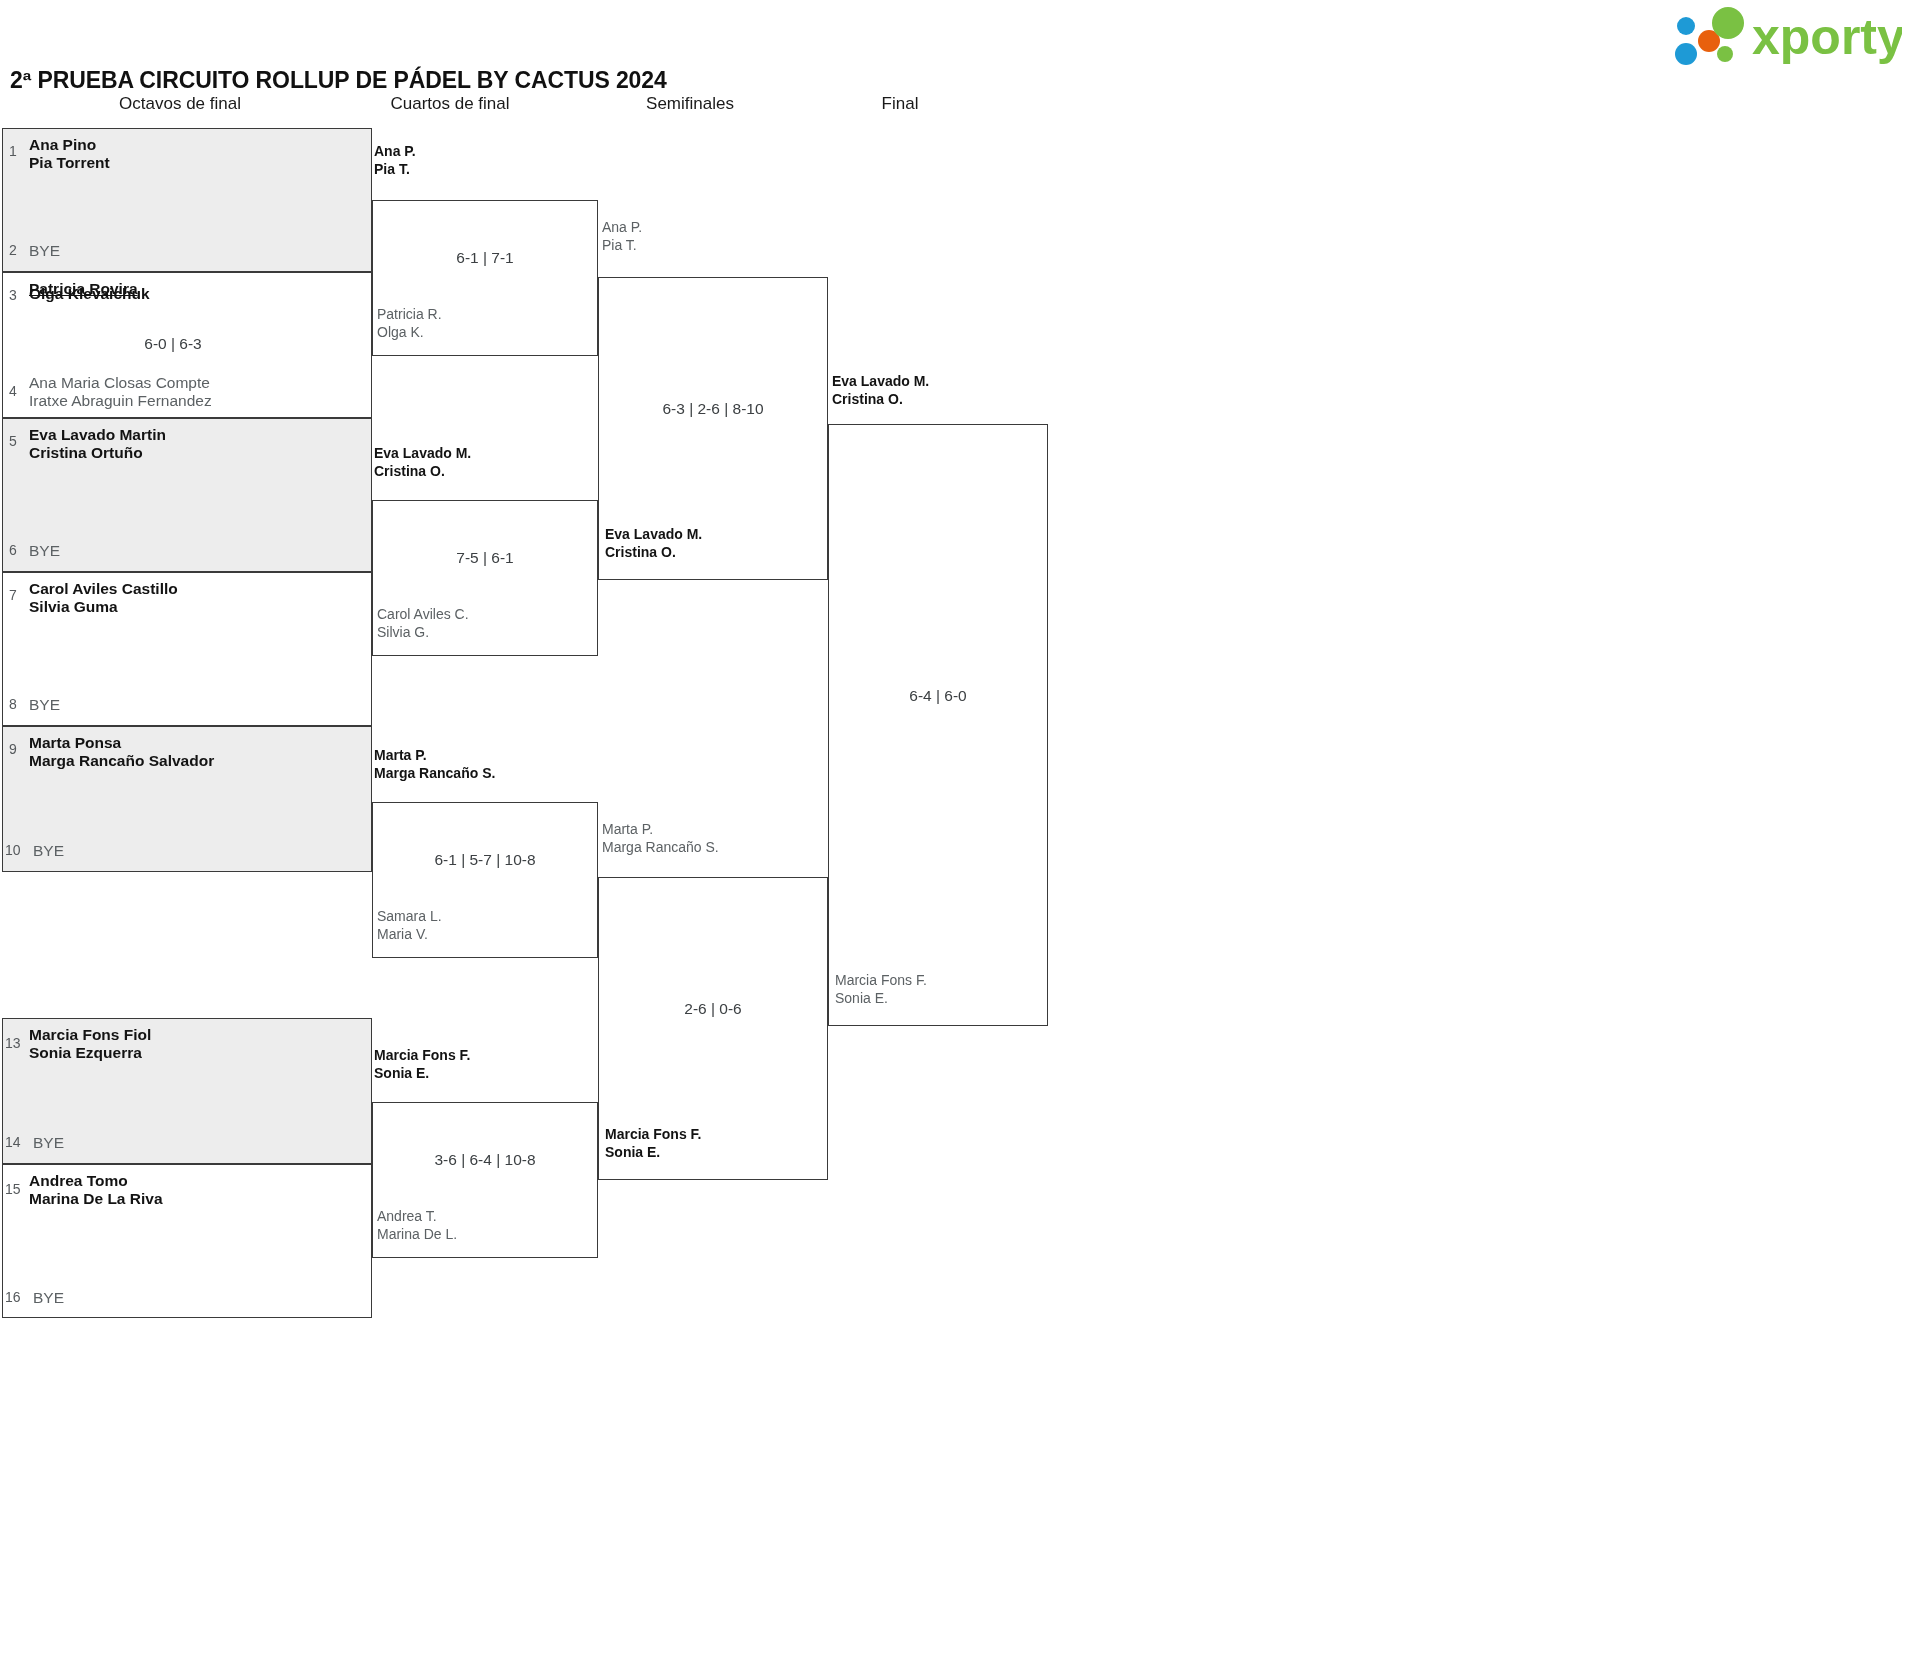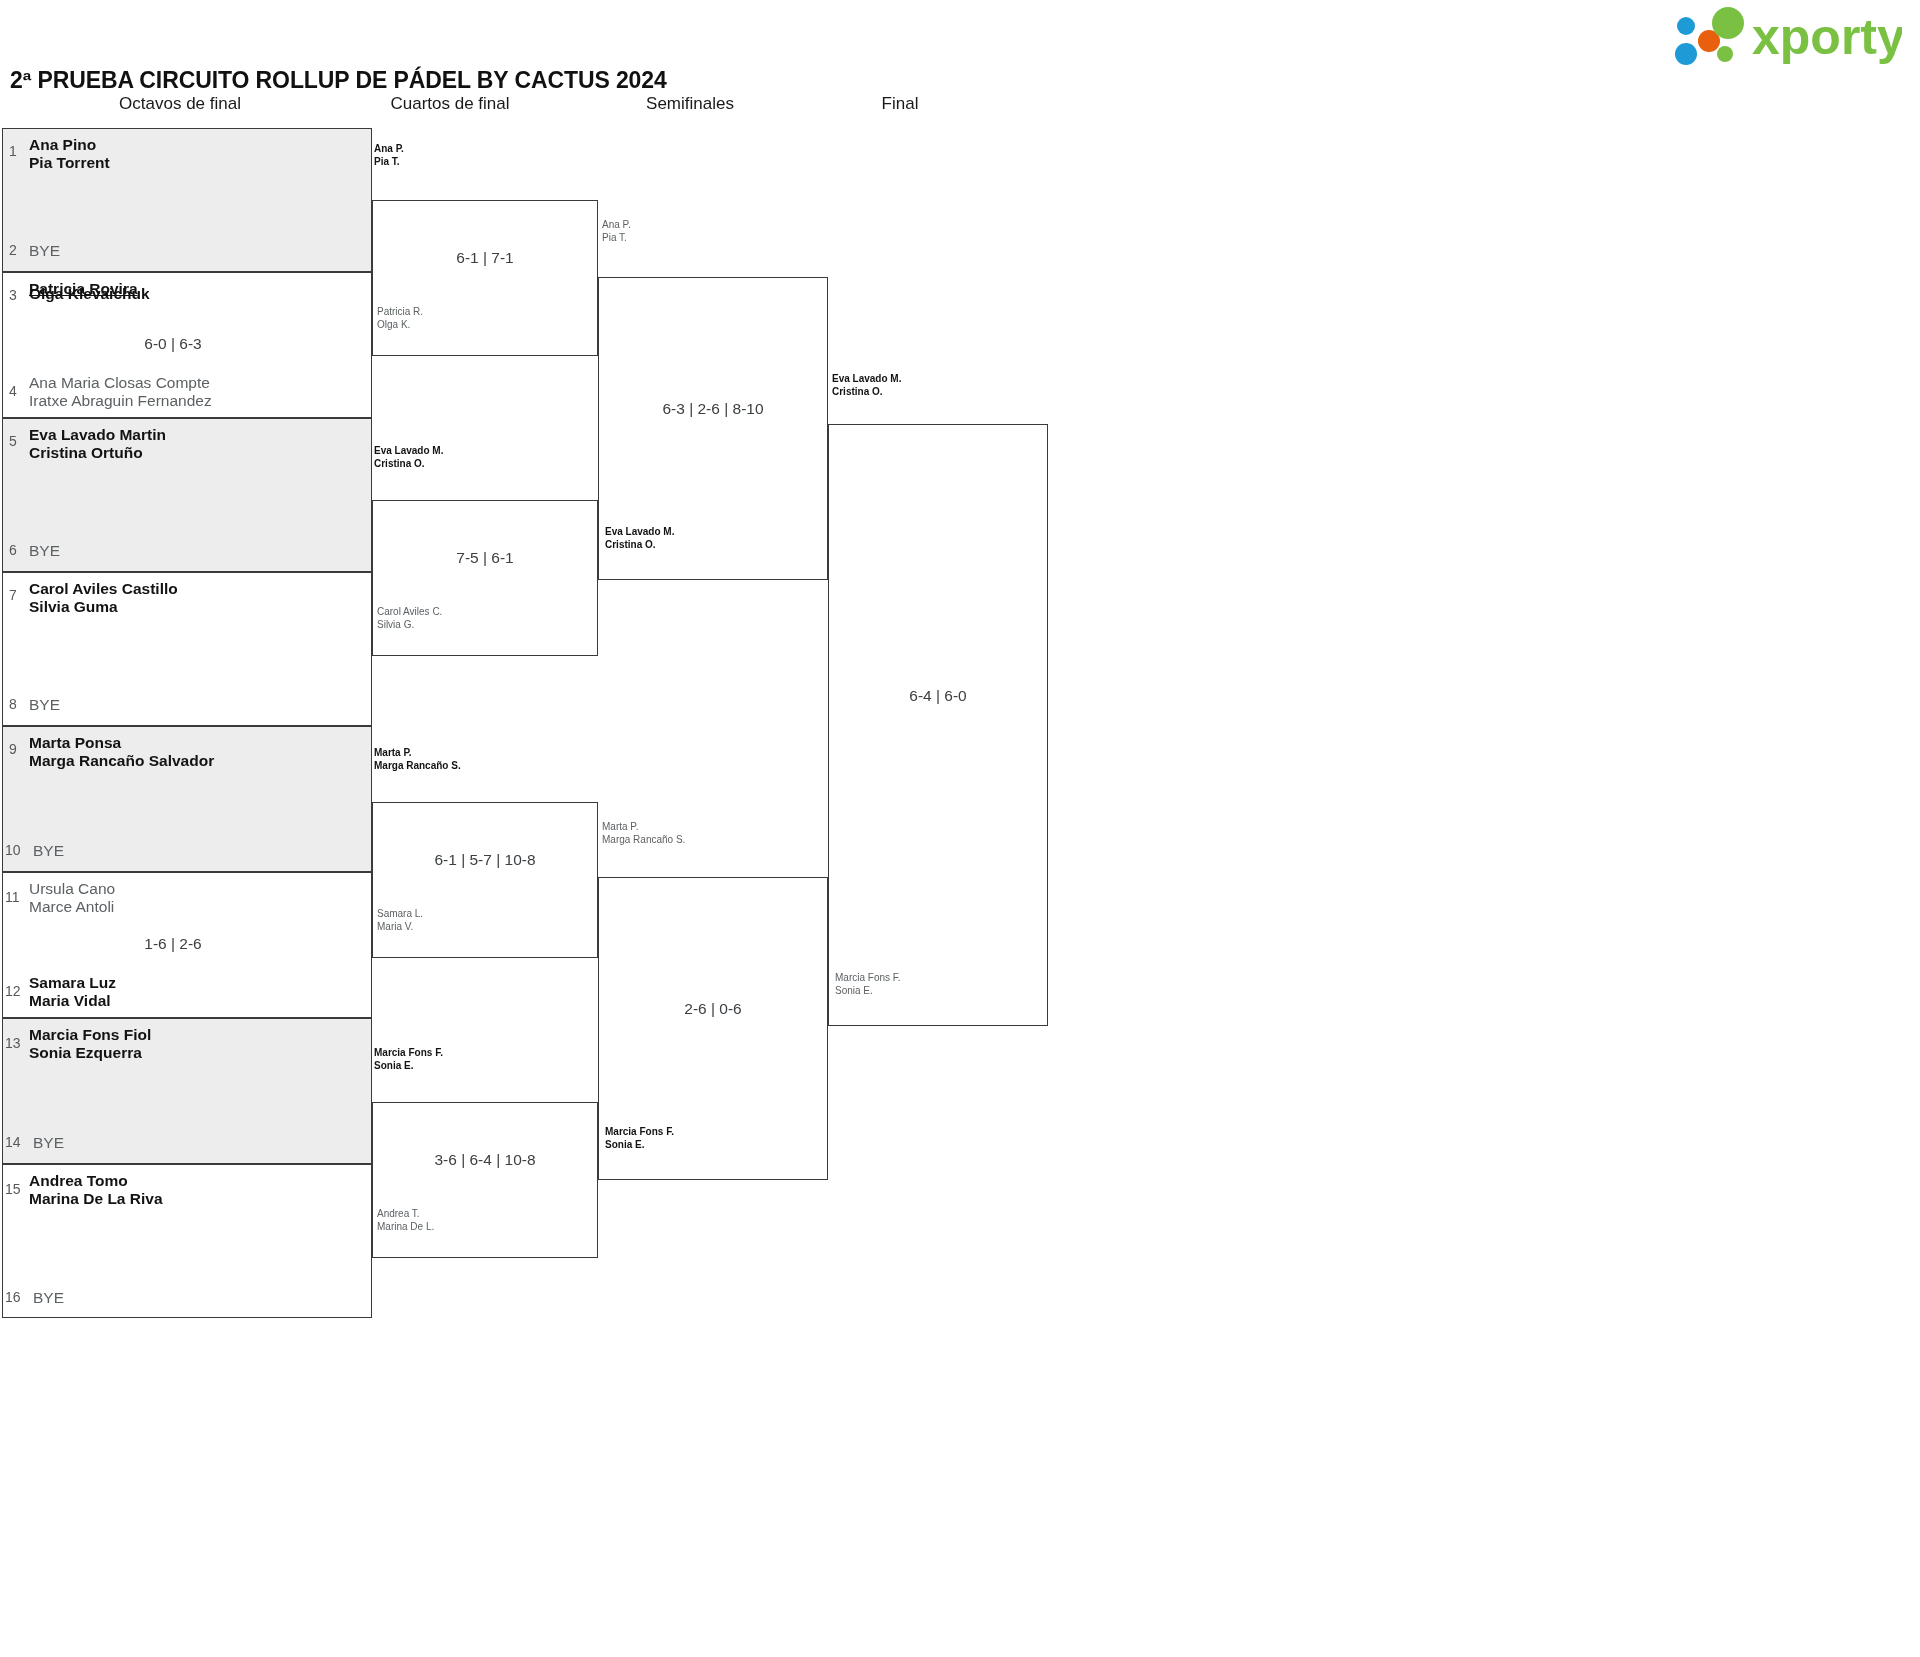--- a/index.html
+++ b/index.html
@@ -86,21 +86,21 @@
     position: absolute;
     font-size: 15.5px;
     color: #3c4043;
     text-align: center;
     white-space: nowrap;
   }
 
   
   .adv {
     position: absolute;
-    font-size: 10px;
+    font-size: 14px;
     line-height: 1.32;
     white-space: nowrap;
   }
   .adv.win { font-weight: 700; color: #131313; }
   .adv.lose { font-weight: 400; color: #5c6164; }
   .adv .l2 { display: block; }
 </style>
 </head>
 <body>
 
@@ -162,29 +162,20 @@
   </div>
 
   <div class="box shaded" style="left:2px; top:726px; width:370px; height:146px;">
     <span class="seed-num" style="top:14px;">9</span>
     <span class="team win" style="top:6px;">Marta Ponsa</span>
     <span class="team win" style="top:24px;">Marga Rancaño Salvador</span>
     <span class="seed-num" style="left:2px; top:115px;">10</span>
     <span class="team bye" style="left:30px; top:114px;">BYE</span>
   </div>
 
-  <div class="box" style="left:2px; top:872px; width:370px; height:146px;">
-    <span class="seed-num" style="left:2px; top:16px;">11</span>
-    <span class="team lose" style="top:6px;">Ursula Cano</span>
-    <span class="team lose" style="top:24px;">Marce Antoli</span>
-    <span class="score" style="top:62px; left:0; width:340px;">1-6 | 2-6</span>
-    <span class="seed-num" style="left:2px; top:110px;">12</span>
-    <span class="team win" style="top:100px;">Samara Luz</span>
-    <span class="team win" style="top:118px;">Maria Vidal</span>
-  </div>
 
   <div class="box shaded" style="left:2px; top:1018px; width:370px; height:146px;">
     <span class="seed-num" style="left:2px; top:16px;">13</span>
     <span class="team win" style="top:6px;">Marcia Fons Fiol</span>
     <span class="team win" style="top:24px;">Sonia Ezquerra</span>
     <span class="seed-num" style="left:2px; top:115px;">14</span>
     <span class="team bye" style="left:30px; top:114px;">BYE</span>
   </div>
 
   <div class="box" style="left:2px; top:1164px; width:370px; height:154px;">

